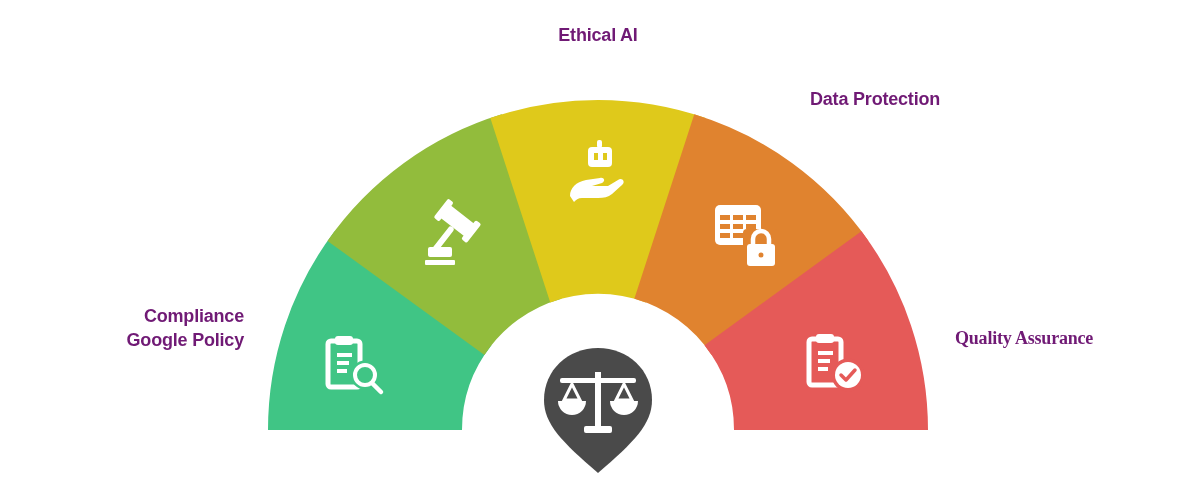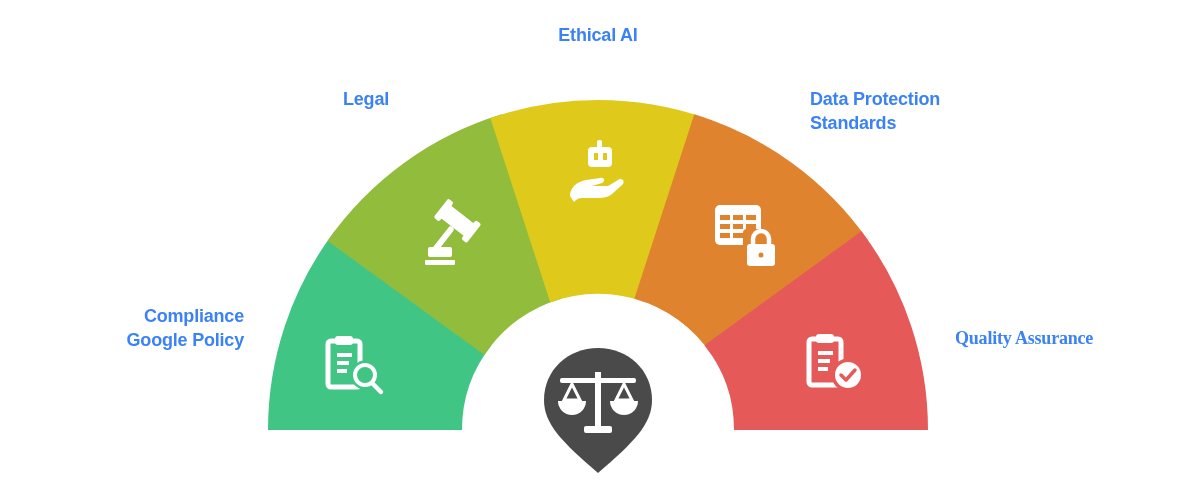--- a/index.html
+++ b/index.html
@@ -1,22 +1,22 @@
 <!DOCTYPE html>
 <html><head>
 <meta charset="utf-8">
 <style>
   html, body { margin: 0; padding: 0; background: #ffffff; }
   body { width: 1200px; height: 497px; position: relative; overflow: hidden; font-family: "Liberation Sans", "DejaVu Sans", sans-serif; }
   #stage { position: absolute; left: 0; top: 0; width: 1200px; height: 497px; }
-  .label { position: absolute; font-weight: bold; font-size: 18px; line-height: 24px; color: #3b82f6; white-space: nowrap; letter-spacing: -0.2px; }
+  .label { position: absolute; font-weight: bold; font-size: 18px; line-height: 24px; color: #701a75; white-space: nowrap; letter-spacing: -0.2px; }
   .label span { display: block; }
   .right { text-align: right; }
   .center { text-align: center; }
-  .left { text-align: left; }
+  .left { text-align: right; }
 </style>
 </head>
 <body>
 
 <svg id="stage" width="1200" height="497" viewBox="0 0 1200 497">
   <g id="segments">
       <path d="M462 430 L268 429.99999999999994 A330 330 0 0 1 334.5511033700222 231.17676477723415 L491.500400278762 345.20710372197397 A136 136 0 0 0 462 430 Z" fill="#40C585"></path>
       <path d="M484.44697725125235 354.91530765447334 L327.4976803425125 240.88496870973353 A330 330 0 0 1 501.7307309540383 114.29724765634961 L561.6800278627782 298.8022118176094 A136 136 0 0 0 484.44697725125235 354.91530765447334 Z" fill="#92BC3C"></path>
       <path d="M550.2673496672362 302.5104157501088 L490.31805275849644 118.00545158884898 A330 330 0 0 1 705.6819472415035 118.00545158884904 L645.7326503327637 302.5104157501088 A136 136 0 0 0 550.2673496672362 302.5104157501088 Z" fill="#DFC91B"></path>
       <path d="M634.319972137222 298.8022118176094 L694.2692690459618 114.29724765634967 A330 330 0 0 1 868.5023196574875 240.88496870973356 L711.5530227487477 354.91530765447334 A136 136 0 0 0 634.319972137222 298.8022118176094 Z" fill="#E0832F"></path>
@@ -95,24 +95,22 @@
       <path d="M66 53 A14 14 0 0 0 94 53 Z"></path>
     </g>
   </g>
 </svg>
 
 <div class="label right" style="right:956px; top:304px;">
   <span>Compliance</span>
   <span>Google Policy</span>
 </div>
 <div class="label right" style="right:811px; top:87px;">
-  <span>Legal</span>
 </div>
 <div class="label center" style="left:498px; width:200px; top:23px;">
   <span>Ethical AI</span>
 </div>
 <div class="label left" style="left:810px; top:87px;">
   <span>Data Protection</span>
-  <span>Standards</span>
 </div>
 <div class="label left" style="left:955px; top:326px;font-family:Liberation Serif, serif;">
   <span>Quality Assurance</span>
 </div>
 
 </body></html>

